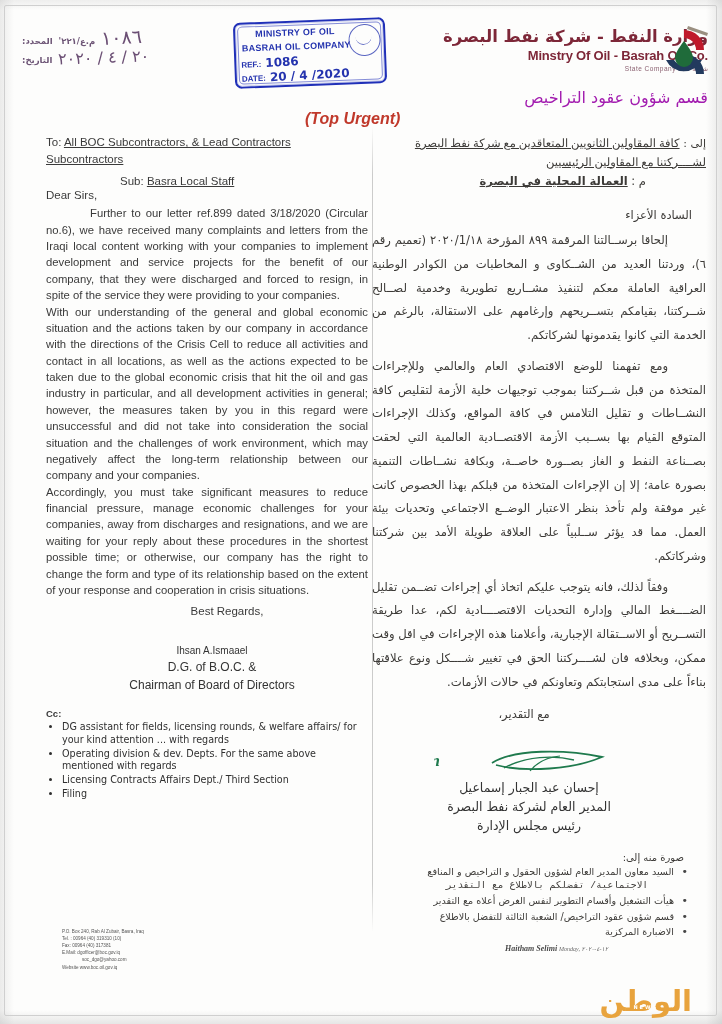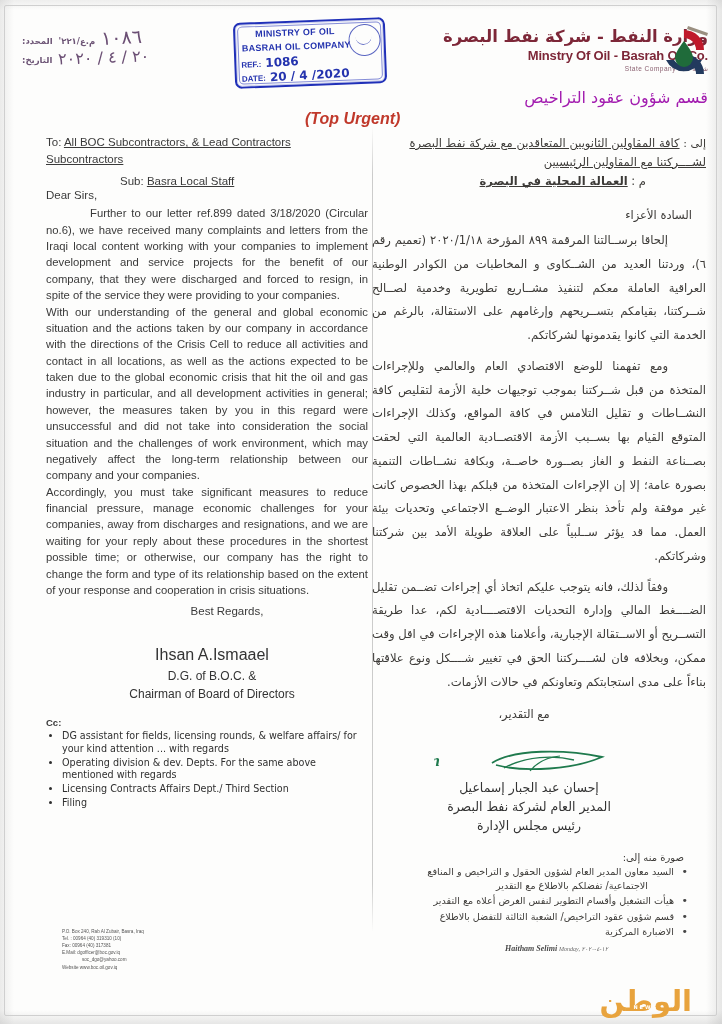--- a/index.html
+++ b/index.html
@@ -140,39 +140,39 @@
   .en-para{
     font-size:11.3px;line-height:1.45;text-align:justify;
     margin:0 0 0 0;color:#3a3a3a;
   }
   .en-para.ind{text-indent:44px;}
   .en-regards{font-size:11.5px;text-align:center;margin-top:7px;padding-left:40px;}
   .en-sign{
     text-align:center;margin-top:26px;font-size:12px;line-height:1.5;
     color:#333;padding-left:10px;
   }
-  .en-sign .nm{font-size:16px;}
+  .en-sign .nm{font-size:10px;}
   .cc-head{font-size:9.5px;margin-top:14px;font-weight:bold;color:#3b3b3b;}
   .cc-list{margin:2px 0 0 0;padding-left:16px;}
   .cc-list li{
     font-size:9.6px;line-height:1.32;margin-bottom:1px;
     font-family:"DejaVu Sans",sans-serif;color:#2f2f2f;
   }
   .footer-en{
     position:absolute;left:62px;top:928px;width:190px;
     font-size:4.6px;line-height:1.55;color:#555;
     font-family:"Liberation Sans",sans-serif;
   }
   .footer-en .indent{padding-left:20px;display:block;}
 
   
   .ar-to{
     font-size:11.5px;line-height:1.6;
   }
-  .ar-to .u{text-decoration:underline;}
+  .ar-to .u{text-decoration:underline;font-family:Liberation Serif, serif;}
   .ar-lbl{font-size:11px;}
   .ar-subject{font-size:11.5px;margin-top:3px;padding-right:60px;}
   .ar-subject .u{text-decoration:underline;font-weight:bold;}
   .ar-greet{font-size:11.5px;margin-top:20px;padding-right:14px;}
   .ar-para{
     font-size:11.6px;line-height:2.05;text-align:justify;
     text-align-last:right;margin:7px 0 0 0;
   }
   .ar-para.ind{text-indent:38px;}
   .ar-close{text-align:center;font-size:11.5px;margin-top:12px;padding-right:30px;}
@@ -186,21 +186,21 @@
   .sig-scribble svg{position:absolute;left:50%;top:-4px;transform:translateX(-50%);}
   .ar-cc-head{font-size:10px;margin-top:16px;padding-right:22px;}
   .ar-cc{margin:2px 0 0 0;padding:0 18px 0 0;list-style:none;}
   .ar-cc li{
     font-size:9.6px;line-height:1.5;margin-bottom:1px;position:relative;
     padding-right:14px;
   }
   .ar-cc li:before{
     content:"•";position:absolute;right:0;top:-1px;font-size:11px;color:#444;
   }
-  .ar-cc li .sub{display:block;padding-right:26px;}
+  .ar-cc li .sub{display:block;padding-right:26px;font-family:Liberation Mono, monospace;}
 
   .sign-note{
     position:absolute;left:505px;top:944px;
     font-size:7.5px;color:#4a4a4a;font-style:italic;
     font-family:"Liberation Serif",serif;white-space:nowrap;
   }
   .sign-note .nm{font-weight:bold;font-size:8px;}
   .sign-note .dt{font-size:6px;color:#6a6a6a;}
 
   .watermark{

